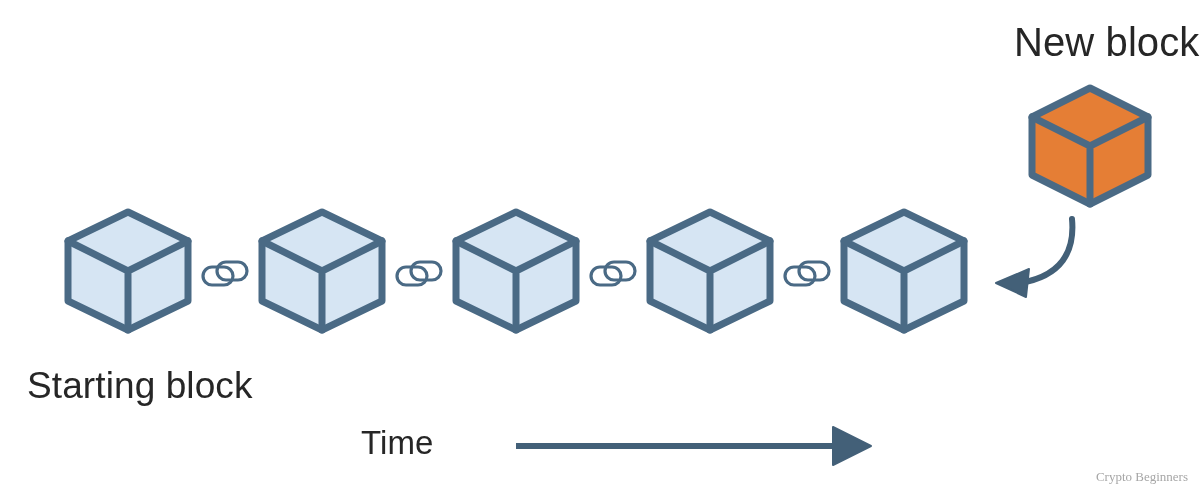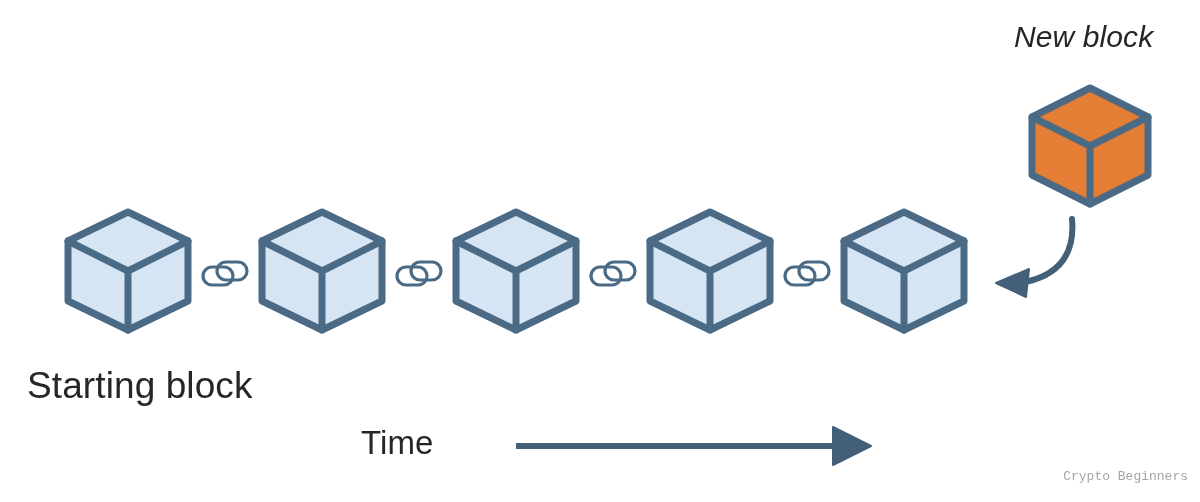--- a/index.html
+++ b/index.html
@@ -30,41 +30,40 @@
     position: absolute;
     color: #262626;
     font-family: "Liberation Sans", sans-serif;
     font-weight: 400;
     white-space: nowrap;
     letter-spacing: 0.1px;
   }
   #label-new-block {
     left: 1014px;
     top: 20px;
-    font-size: 30px;
-    font-style: italic;
+    font-size: 40px;
   }
   #label-starting-block {
     left: 27px;
     top: 365px;
     font-size: 37px;
   }
   #label-time {
     left: 361px;
     top: 424px;
     font-size: 33px;
     text-align: center;
   }
   #watermark {
     position: absolute;
     right: 12px;
     top: 469px;
     font-size: 13px;
     color: #a6a6a6;
-    font-family: Liberation Mono, monospace;
+    font-family: Liberation Serif, serif;
     white-space: nowrap;
     margin-left: 44px;
   }
 </style>
 </head>
 <body>
 
 <div id="canvas">
 
   <svg id="diagram-svg" viewBox="0 0 1200 502" xmlns="http://www.w3.org/2000/svg">

